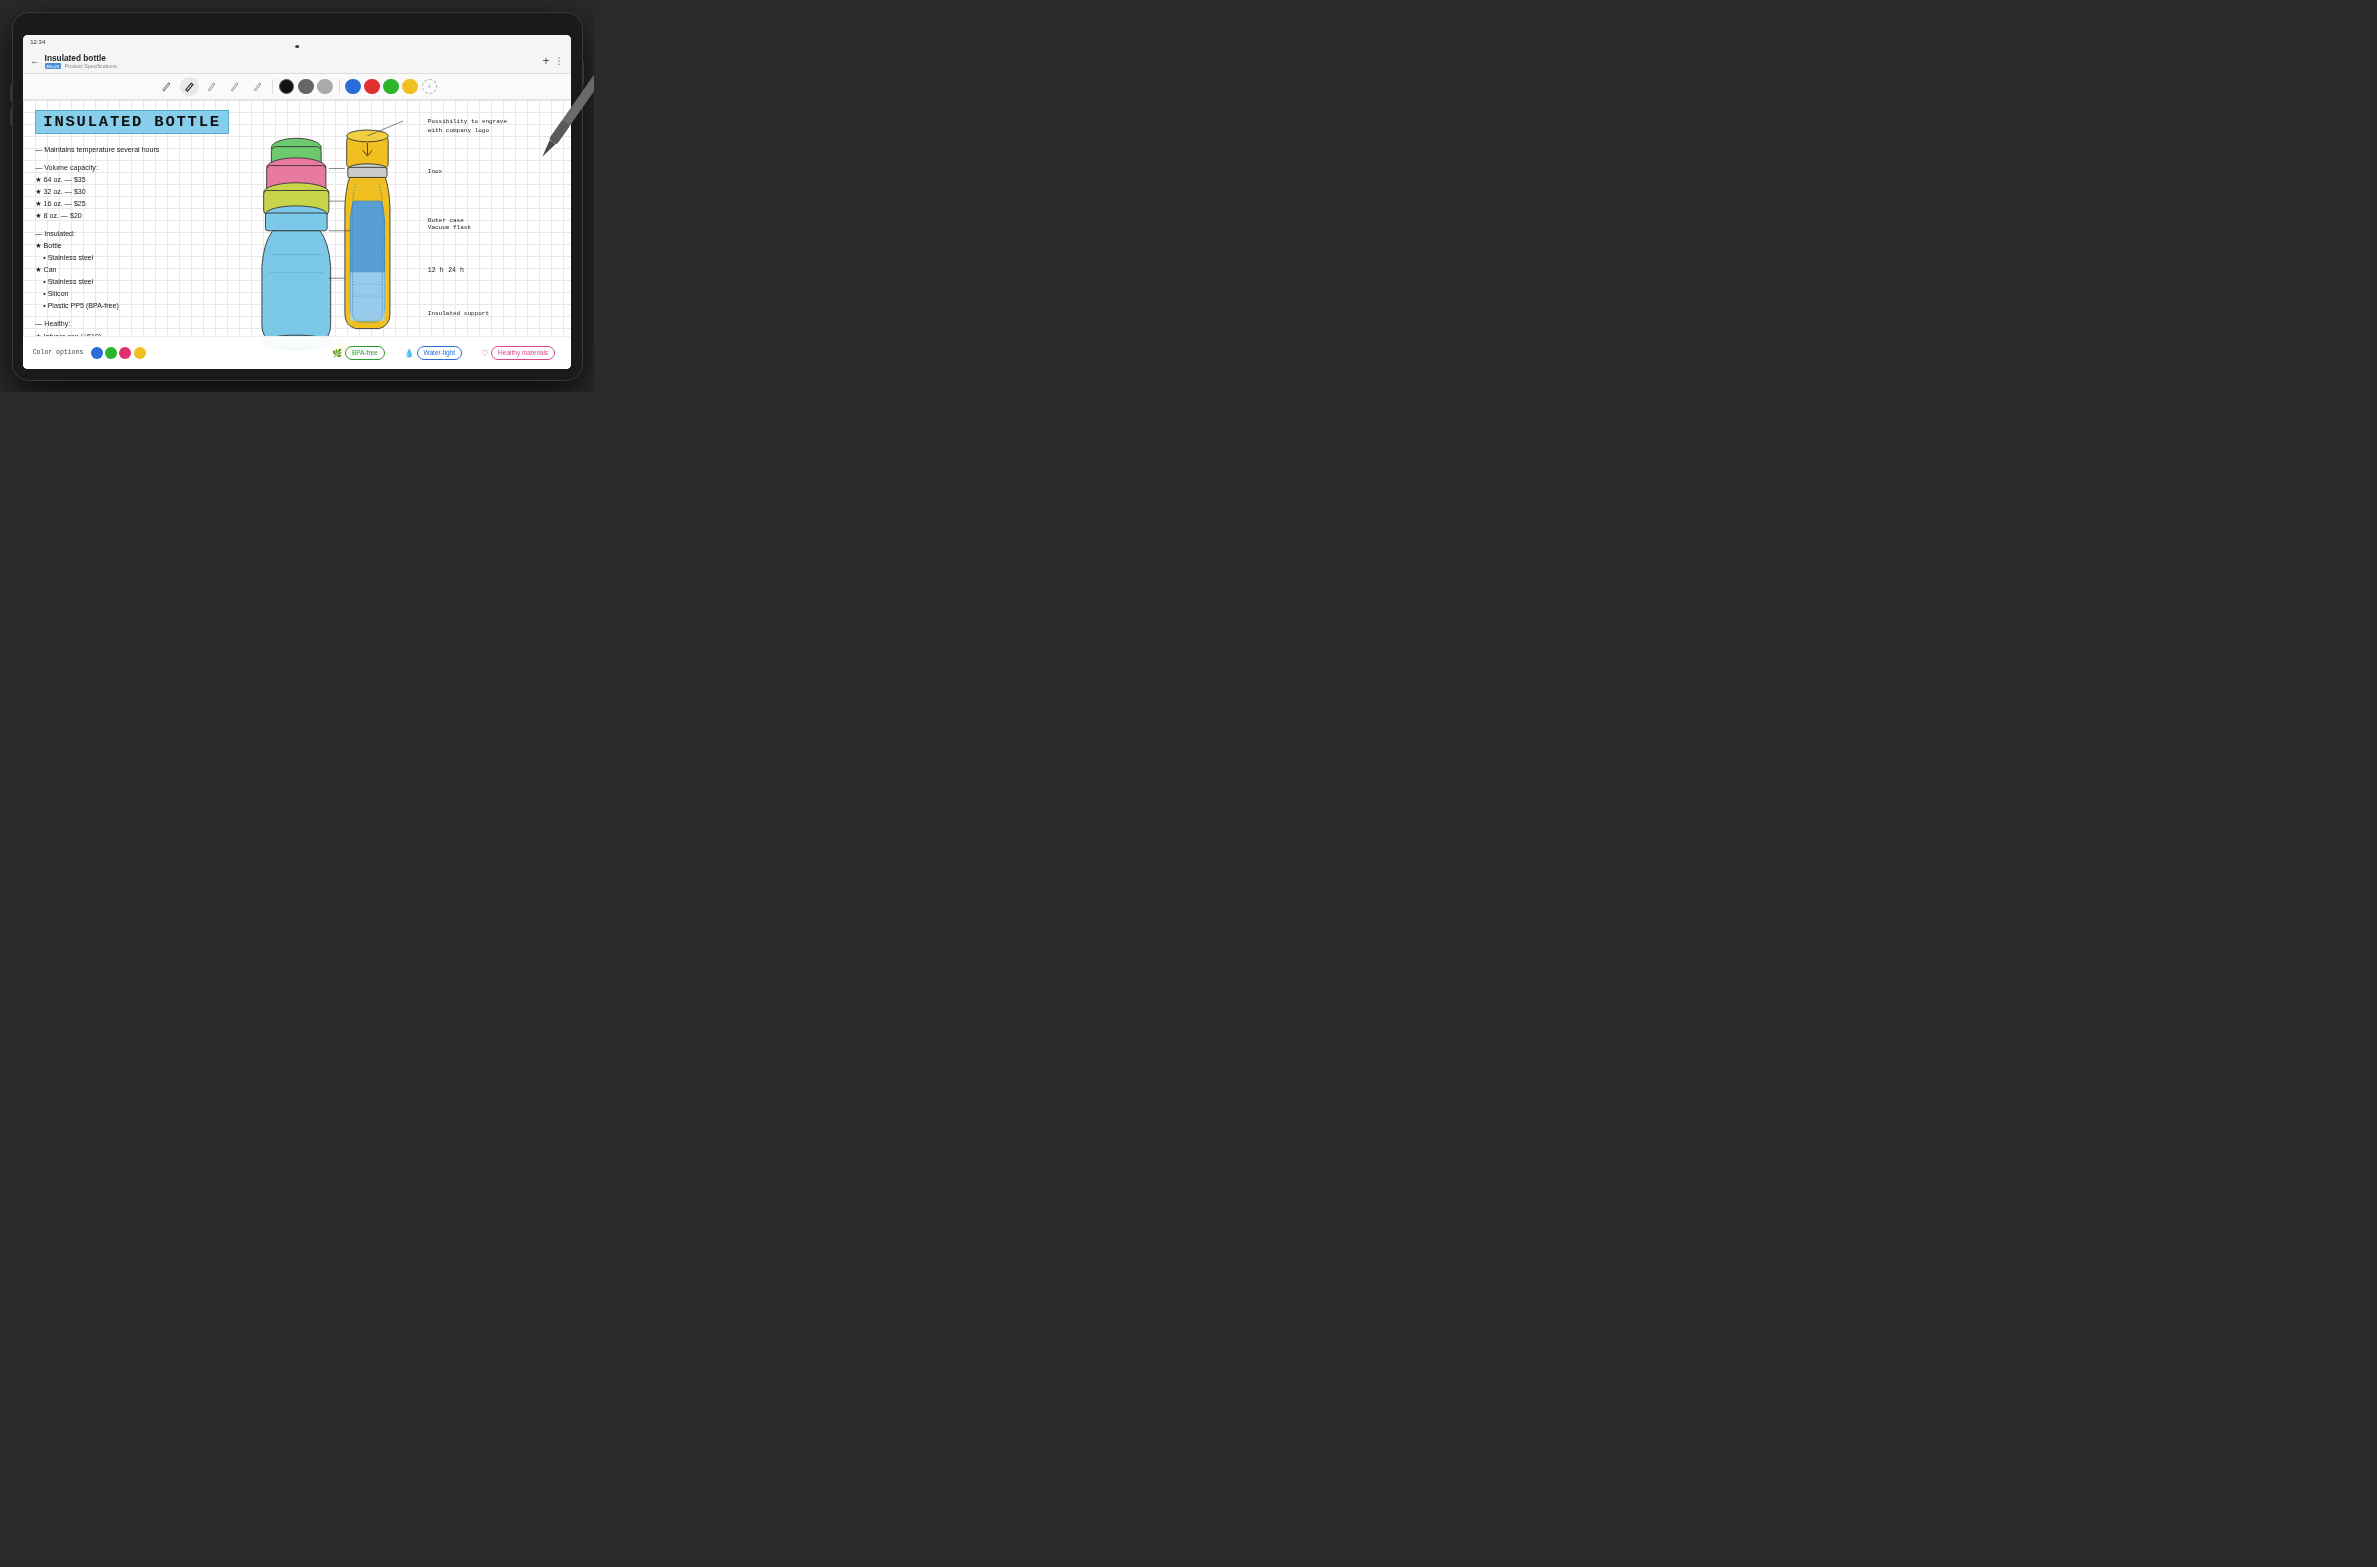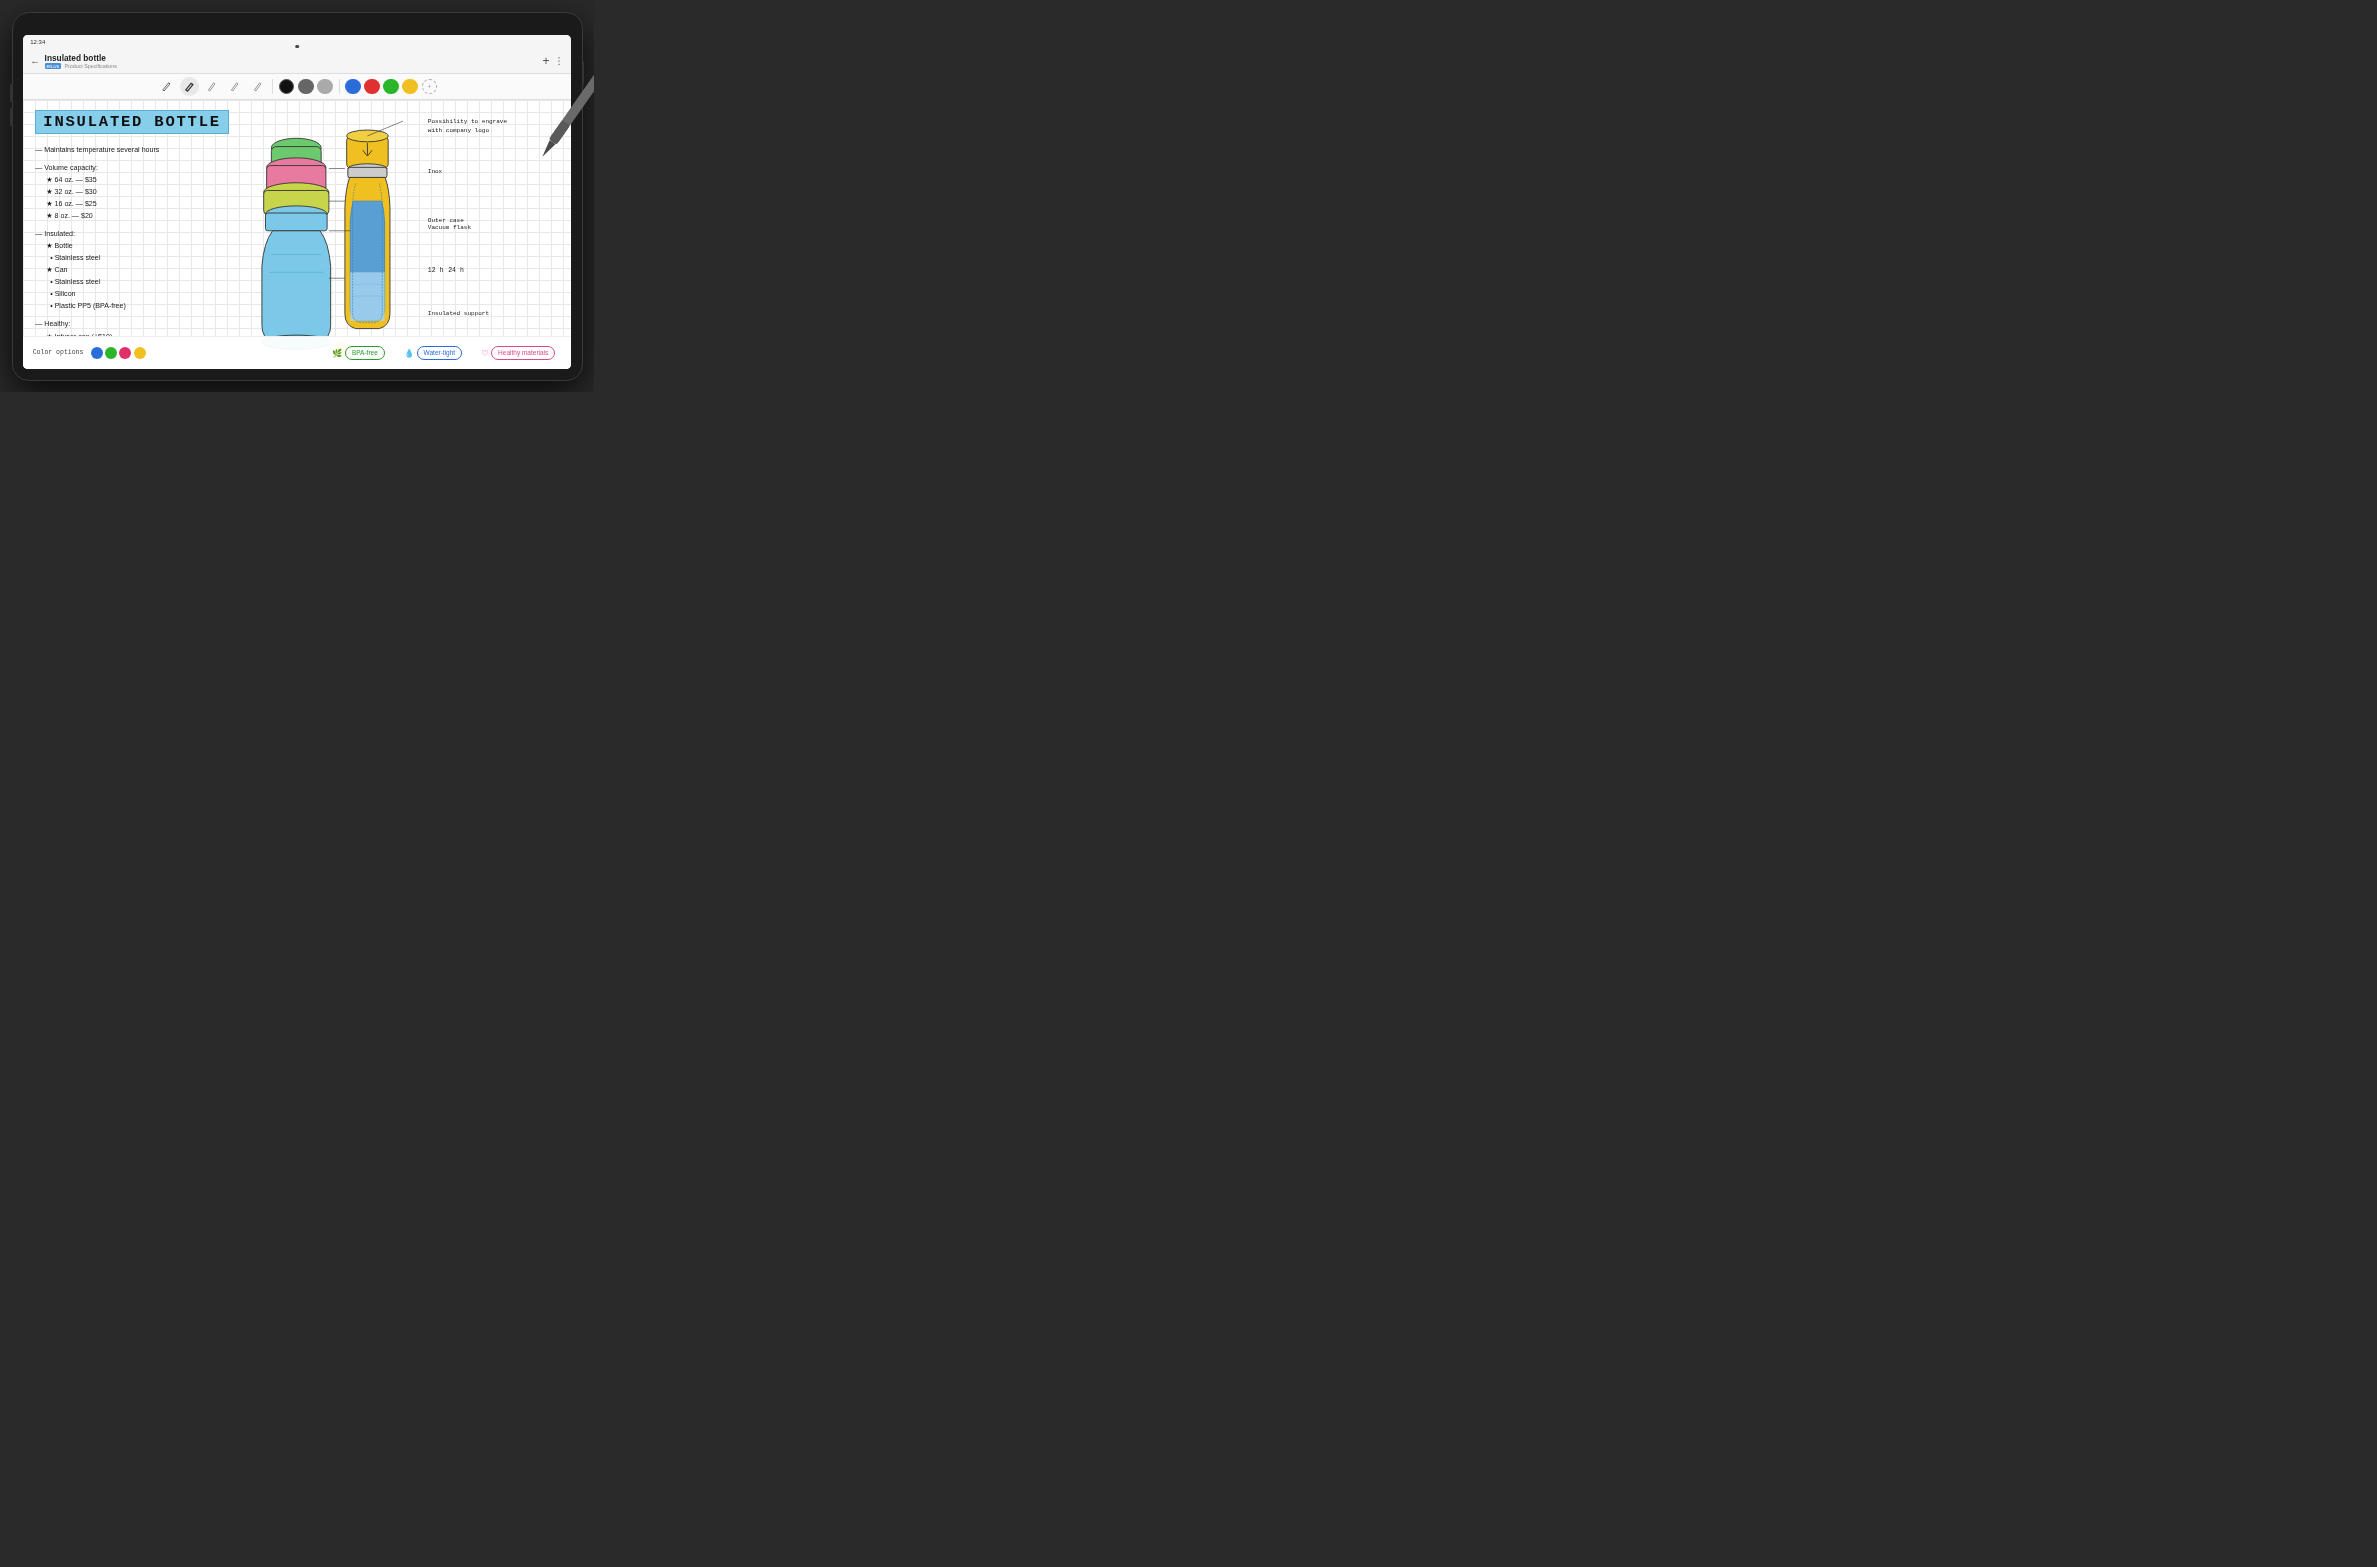--- a/index.html
+++ b/index.html
@@ -195,25 +195,25 @@
       font-size: 7.1px;
       color: #1a1a1a;
       line-height: 1.7;
     }
 
     .hw-section {
       margin-bottom: 6px;
     }
 
     .hw-star {
-      margin-left: 11px;
+      margin-left: 0;
     }
 
     .hw-bullet {
-      margin-left: 15px;
+      margin-left: 8px;
     }
 
     
     .left-col {
       position: absolute;
       top: 9.5px;
       left: 12px;
       width: 226px;
     }
 

